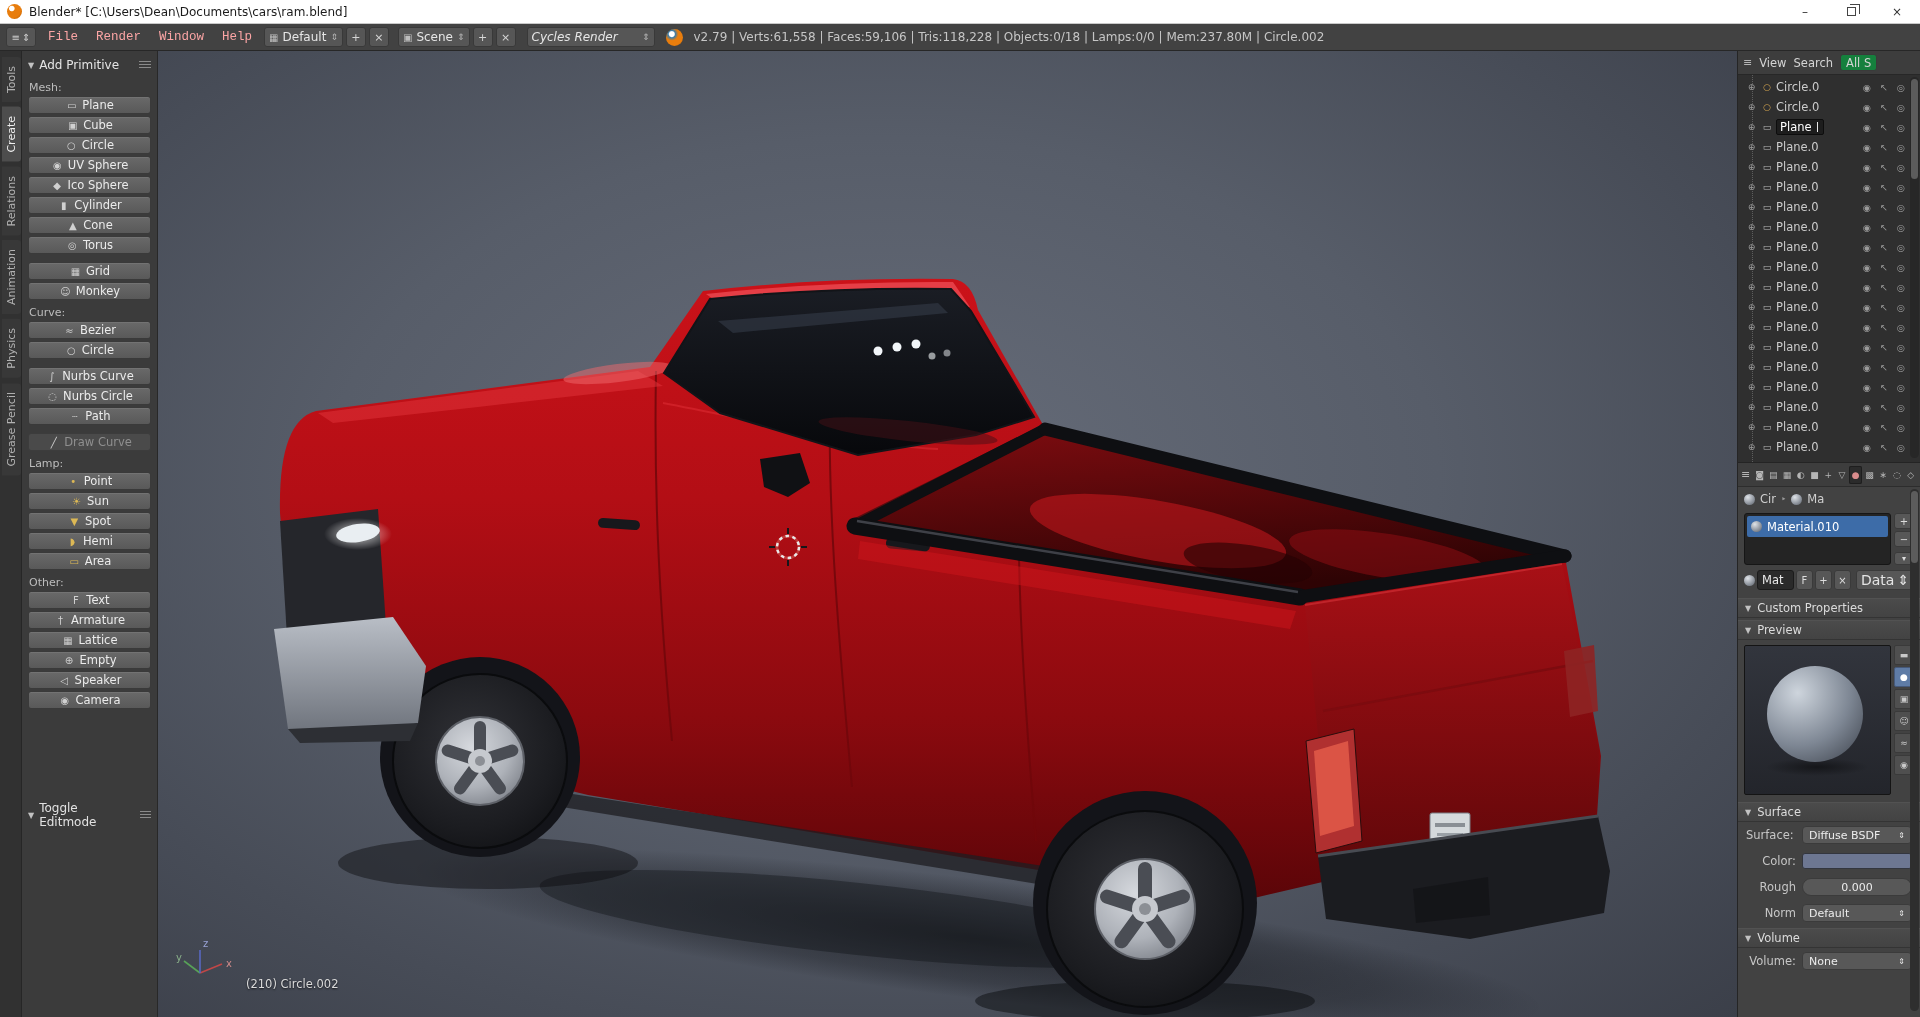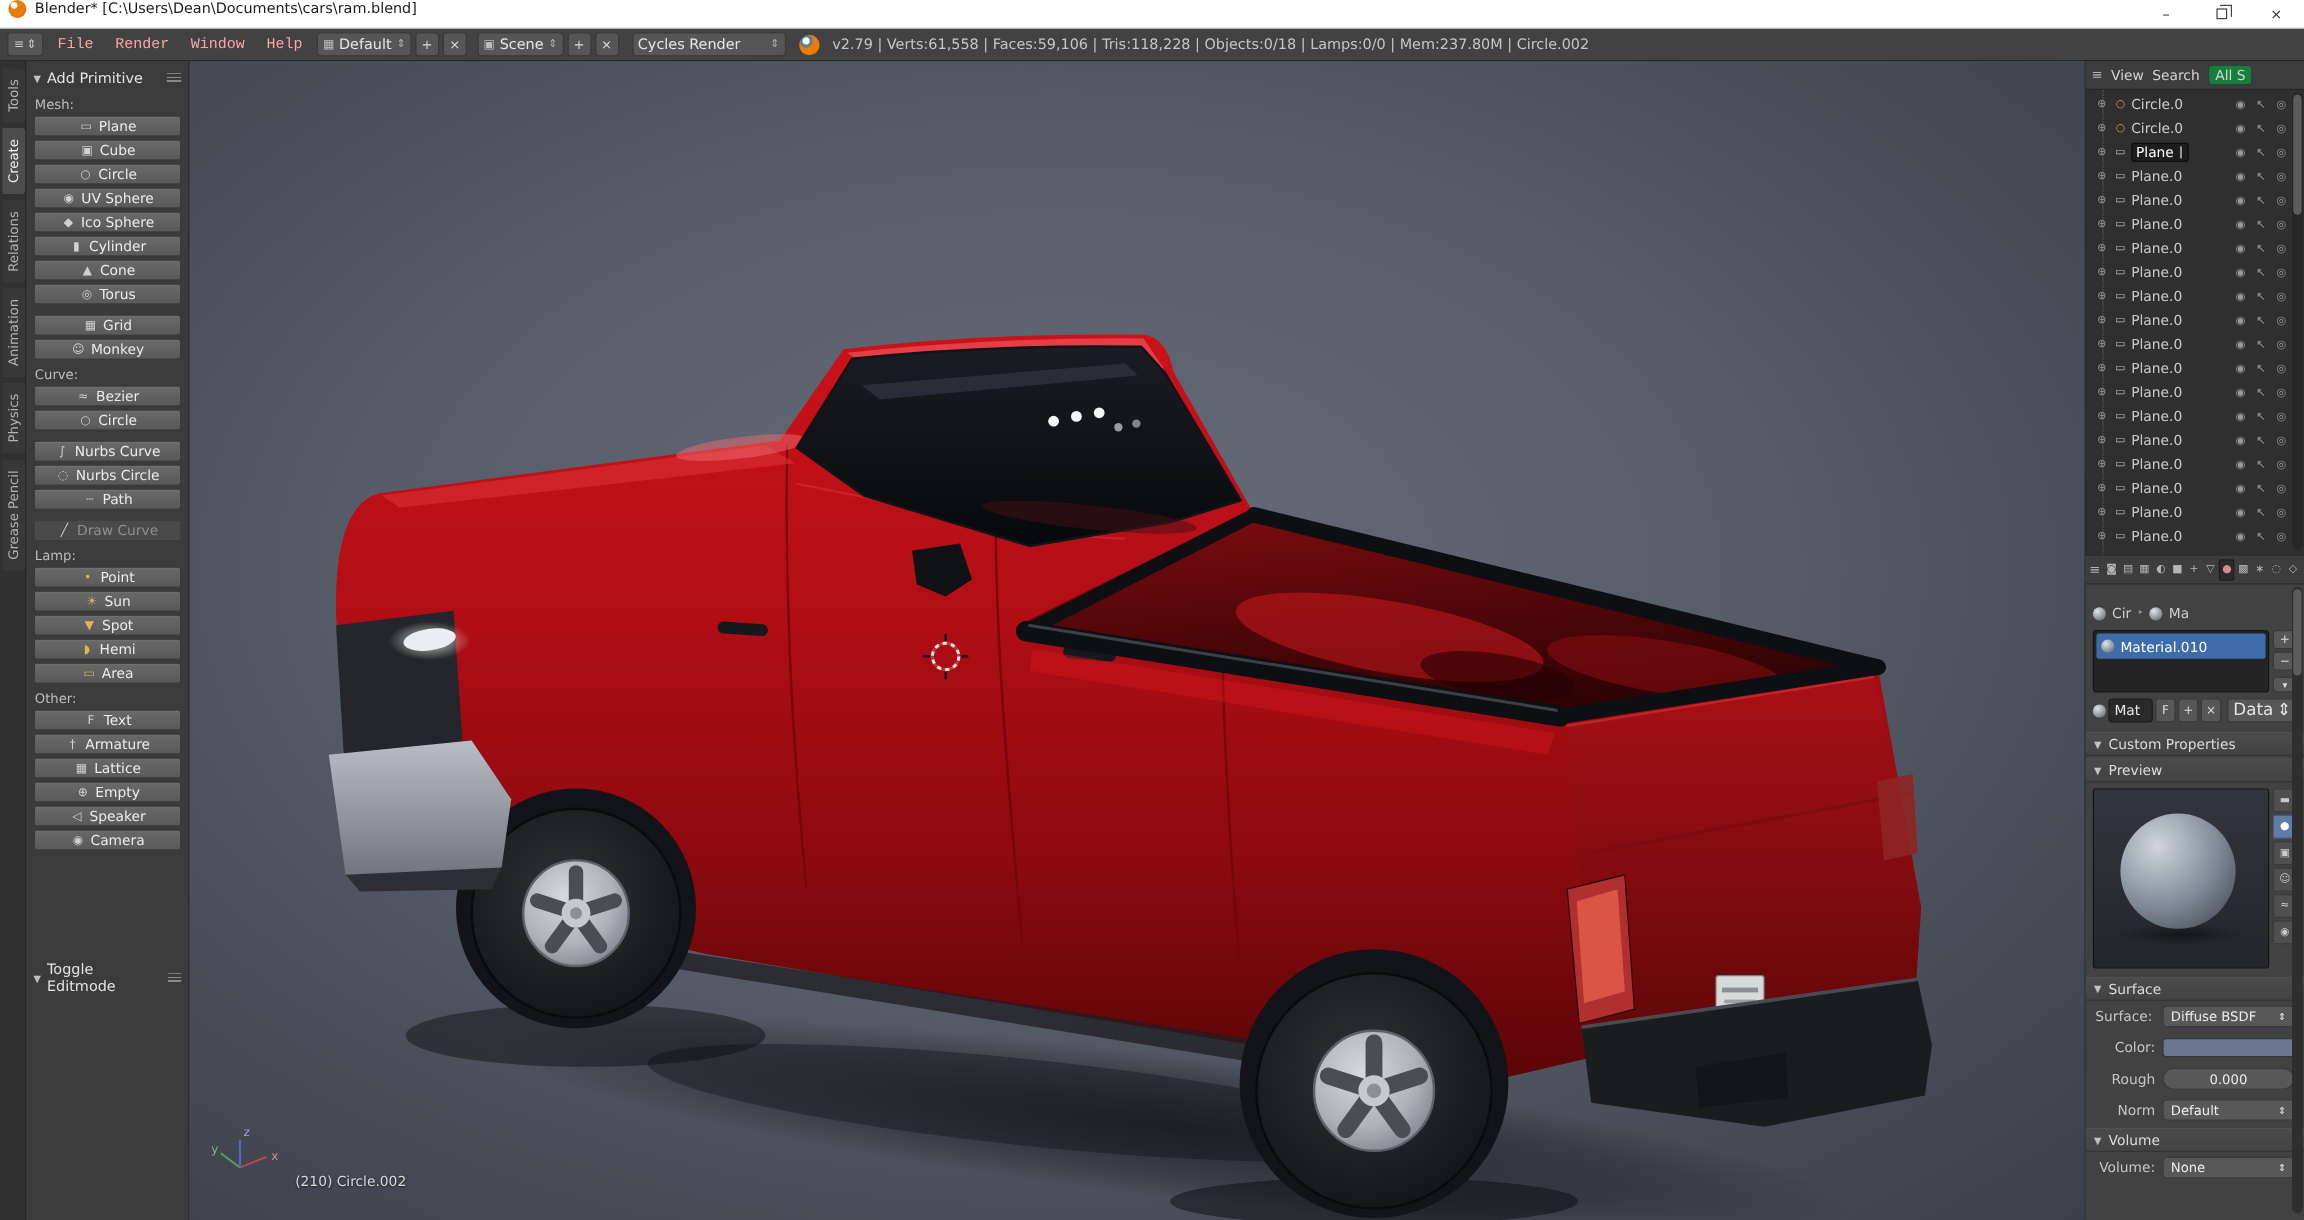--- a/index.html
+++ b/index.html
@@ -1,21 +1,21 @@
 <!DOCTYPE html>
 <html><head>
 <meta charset="utf-8">
 <style>
   html,body{margin:0;padding:0;background:#222;}
   *{box-sizing:border-box;user-select:none;}
   .app{width:1920px;height:1017px;position:relative;overflow:hidden;background:#3a3a3a;
        font-family:"DejaVu Sans",sans-serif;font-size:12px;color:#e2e2e2;}
 
   
-  .titlebar{height:24px;background:#ffffff;color:#1b1b1b;display:flex;
+  .titlebar{height:24px;background:#ffffff;color:#1b1b1b;display:flex;align-items:center;
             padding-left:7px;gap:7px;border-bottom:1px solid #c9c9c9;}
   .blogo{width:15px;height:15px;border-radius:50%;
          background:radial-gradient(circle at 32% 30%, #fff 16%, #e87d0d 22%, #e87d0d 62%, #b55a00 100%);
          flex:none;}
   .titlebar .title{font-size:12px;white-space:nowrap;}
   .win-controls{margin-left:auto;display:flex;height:100%;}
   .win-btn{width:46px;height:100%;display:flex;align-items:center;justify-content:center;
            font-size:12px;color:#333;}
   .restore{width:9px;height:9px;border:1px solid #444;position:relative;}
   .restore::before{content:"";position:absolute;left:2px;top:-4px;width:9px;height:9px;
@@ -103,21 +103,21 @@
   
   .props{flex:1;display:flex;flex-direction:column;background:#424242;border-top:1px solid #242424;
          position:relative;overflow:hidden;}
   .p-tabs{height:24px;flex:none;background:#3d3d3d;border-bottom:1px solid #2d2d2d;display:flex;
           align-items:center;gap:1px;padding:0 3px;}
   .p-tabs .editor-ico{font-size:11px;color:#b5b5b5;margin-right:2px;}
   .ptab{width:13px;height:18px;display:flex;align-items:center;justify-content:center;font-size:9px;
         color:#b5b5b5;border-radius:2px;}
   .ptab.active{background:#2b2b2b;box-shadow:inset 0 0 0 1px #1e1e1e;color:#d98c8c;}
   .crumb{height:24px;flex:none;display:flex;align-items:center;gap:5px;padding:0 6px;font-size:11.5px;
-         color:#cfcfcf;margin-top:12px;}
+         color:#cfcfcf;}
   .sphere-ico{width:11px;height:11px;border-radius:50%;flex:none;
               background:radial-gradient(circle at 35% 30%, #dfe3e8, #8d939c 60%, #565b63);}
   .crumb .sep{color:#9a9a9a;font-size:9px;}
   .slot-area{margin:2px 6px 3px 6px;display:flex;gap:3px;height:52px;flex:none;}
   .slot-list{flex:1;background:#242424;border:1px solid #161616;border-radius:3px;padding:2px;}
   .slot-row{height:21px;background:#3d6ca8;border-radius:2px;display:flex;align-items:center;gap:5px;
             padding:0 4px;color:#fff;font-size:11.5px;}
   .slot-side{width:20px;display:flex;flex-direction:column;gap:2px;}
   .mini-btn{height:16px;background:#575757;border:1px solid #3a3a3a;border-radius:3px;font-size:10px;
             color:#ddd;display:flex;align-items:center;justify-content:center;}
@@ -191,21 +191,21 @@
     </div>
     <div class="sq-btn">+</div>
     <div class="sq-btn">×</div>
     <div class="widget" style="margin-left:6px;">
       <span class="w-ico">▣</span>
       <span>Scene</span>
       <span class="w-step">⇕</span>
     </div>
     <div class="sq-btn">+</div>
     <div class="sq-btn">×</div>
-    <div class="widget" style="margin-left:8px;width:128px;">
+    <div class="widget" style="margin-left:8px;width:128px;font-style:italic;">
       <span>Cycles Render</span>
       <span class="w-step" style="margin-left:auto;">⇕</span>
     </div>
     <span class="blogo2"></span>
     <span class="mb-stats">v2.79 | Verts:61,558 | Faces:59,106 | Tris:118,228 | Objects:0/18 | Lamps:0/0 | Mem:237.80M | Circle.002</span>
   </div>
 
   <div class="workspace">
 
     <div class="tabstrip">

